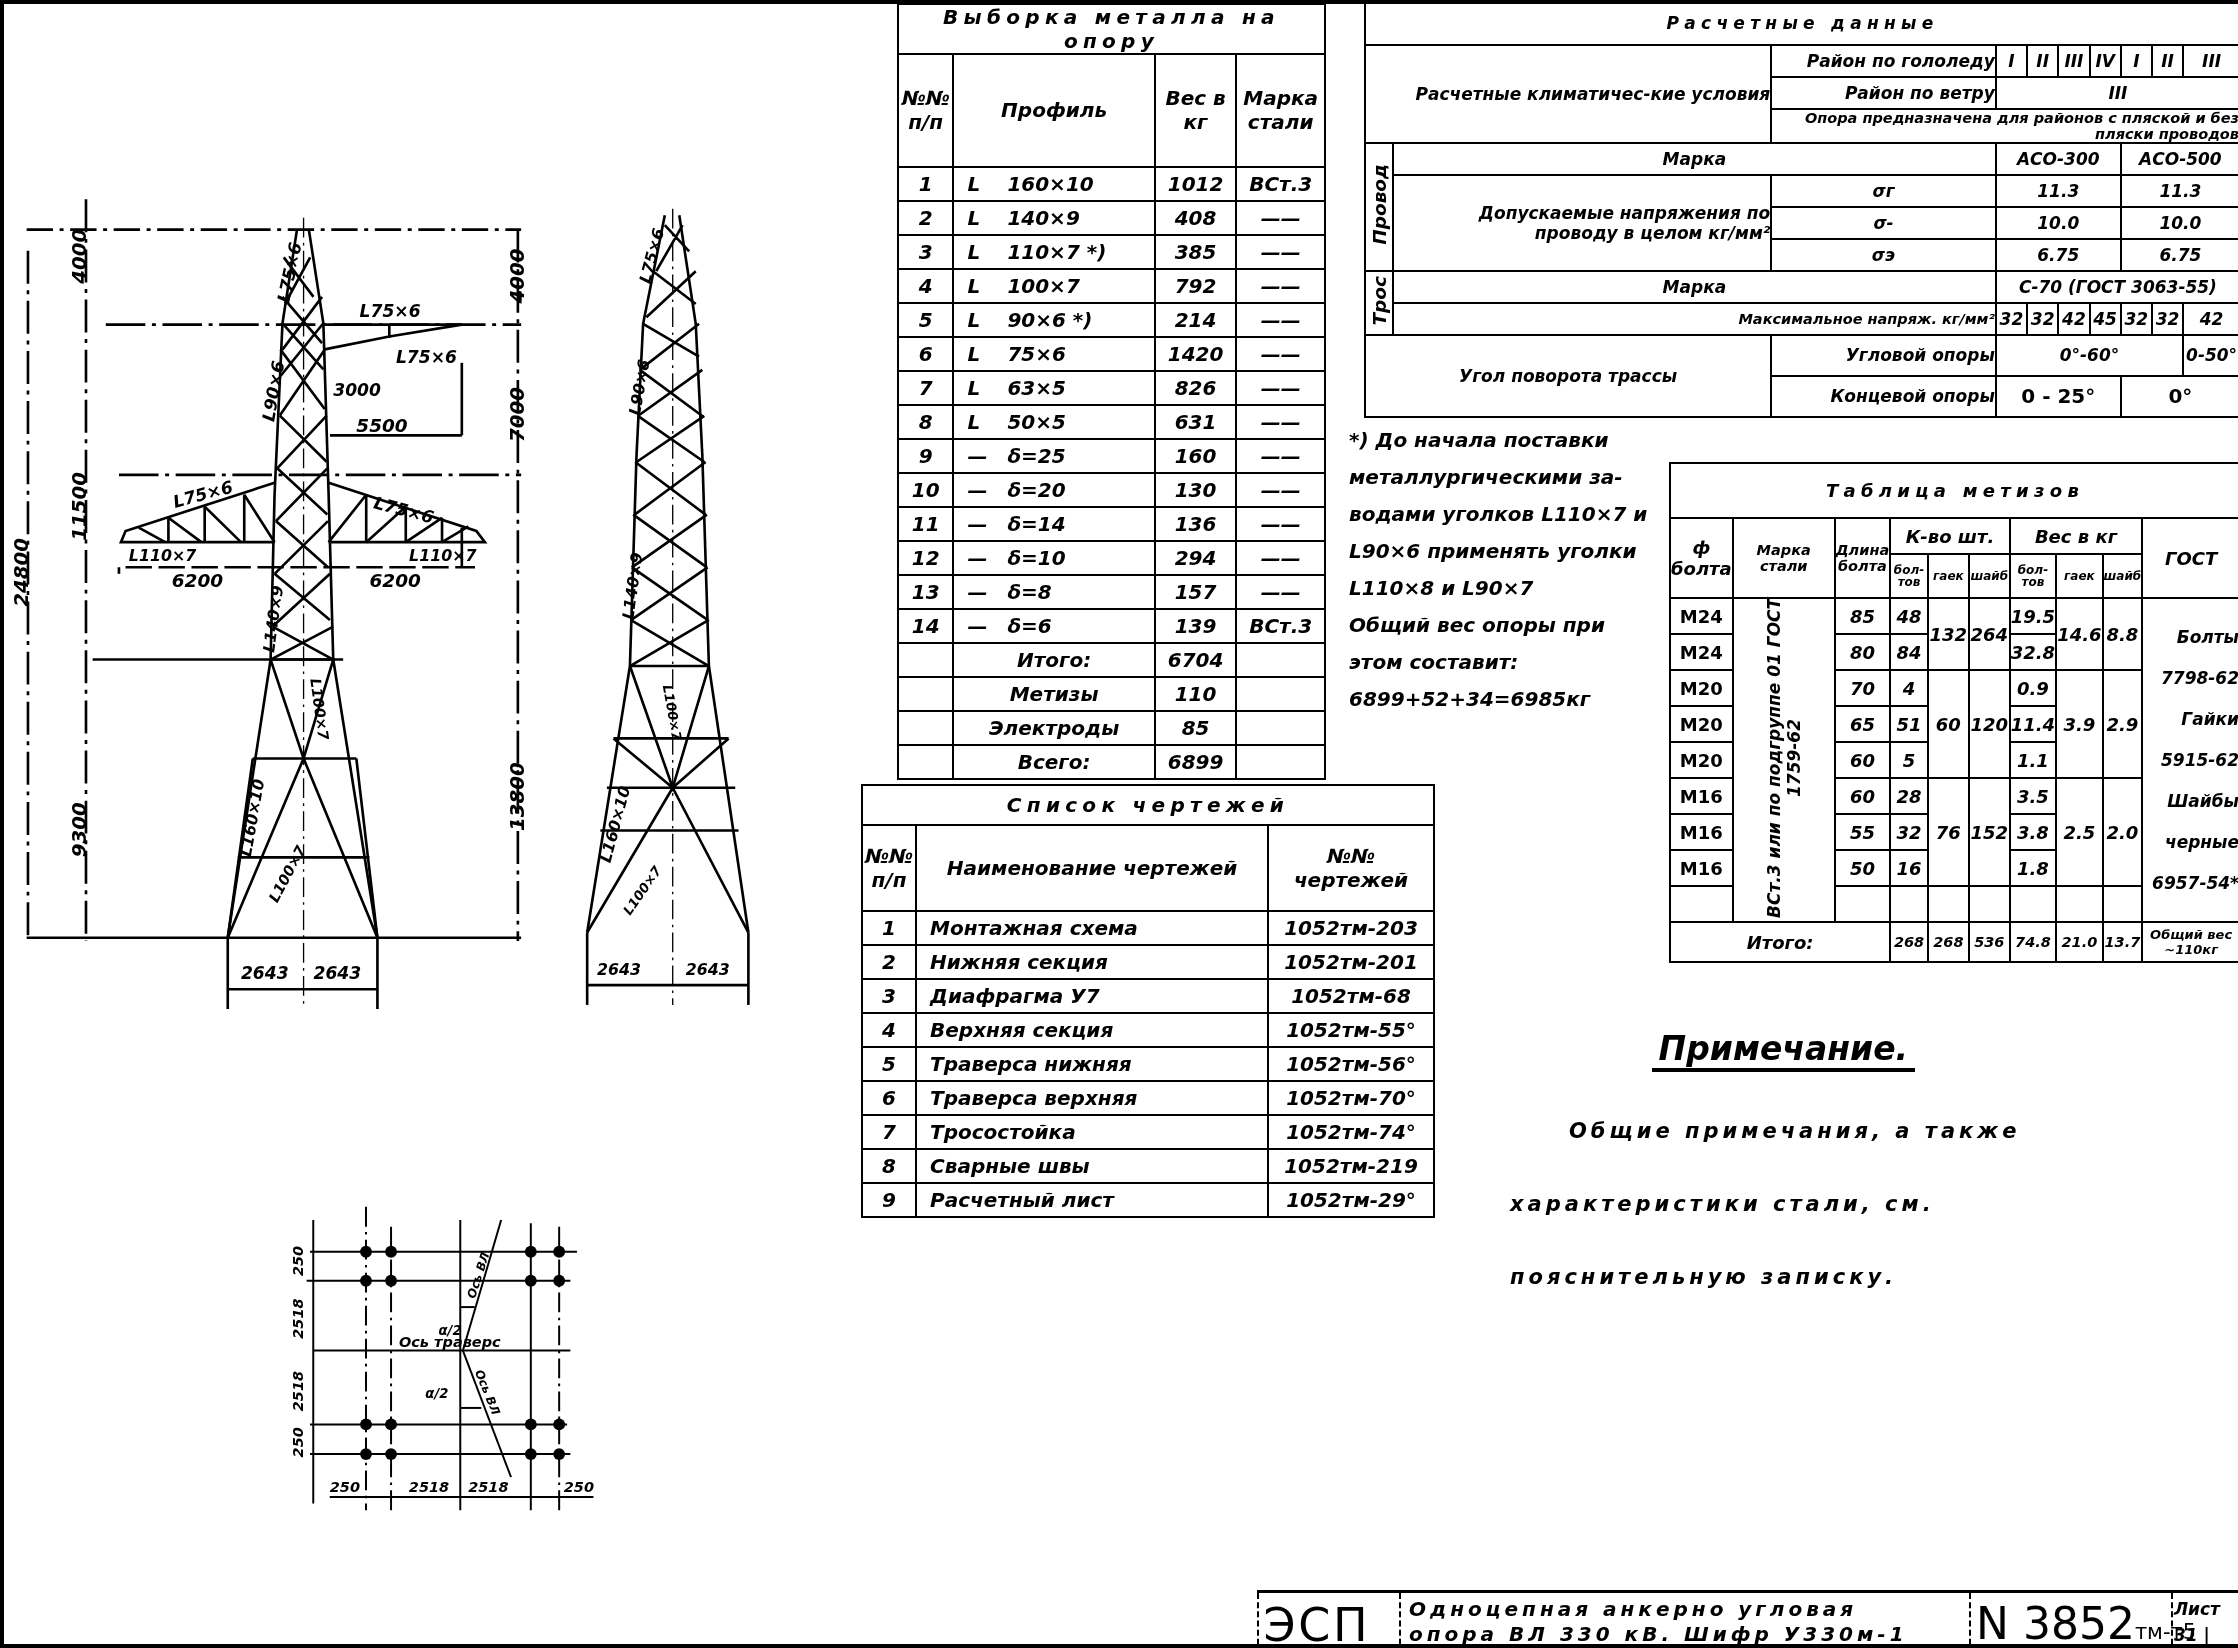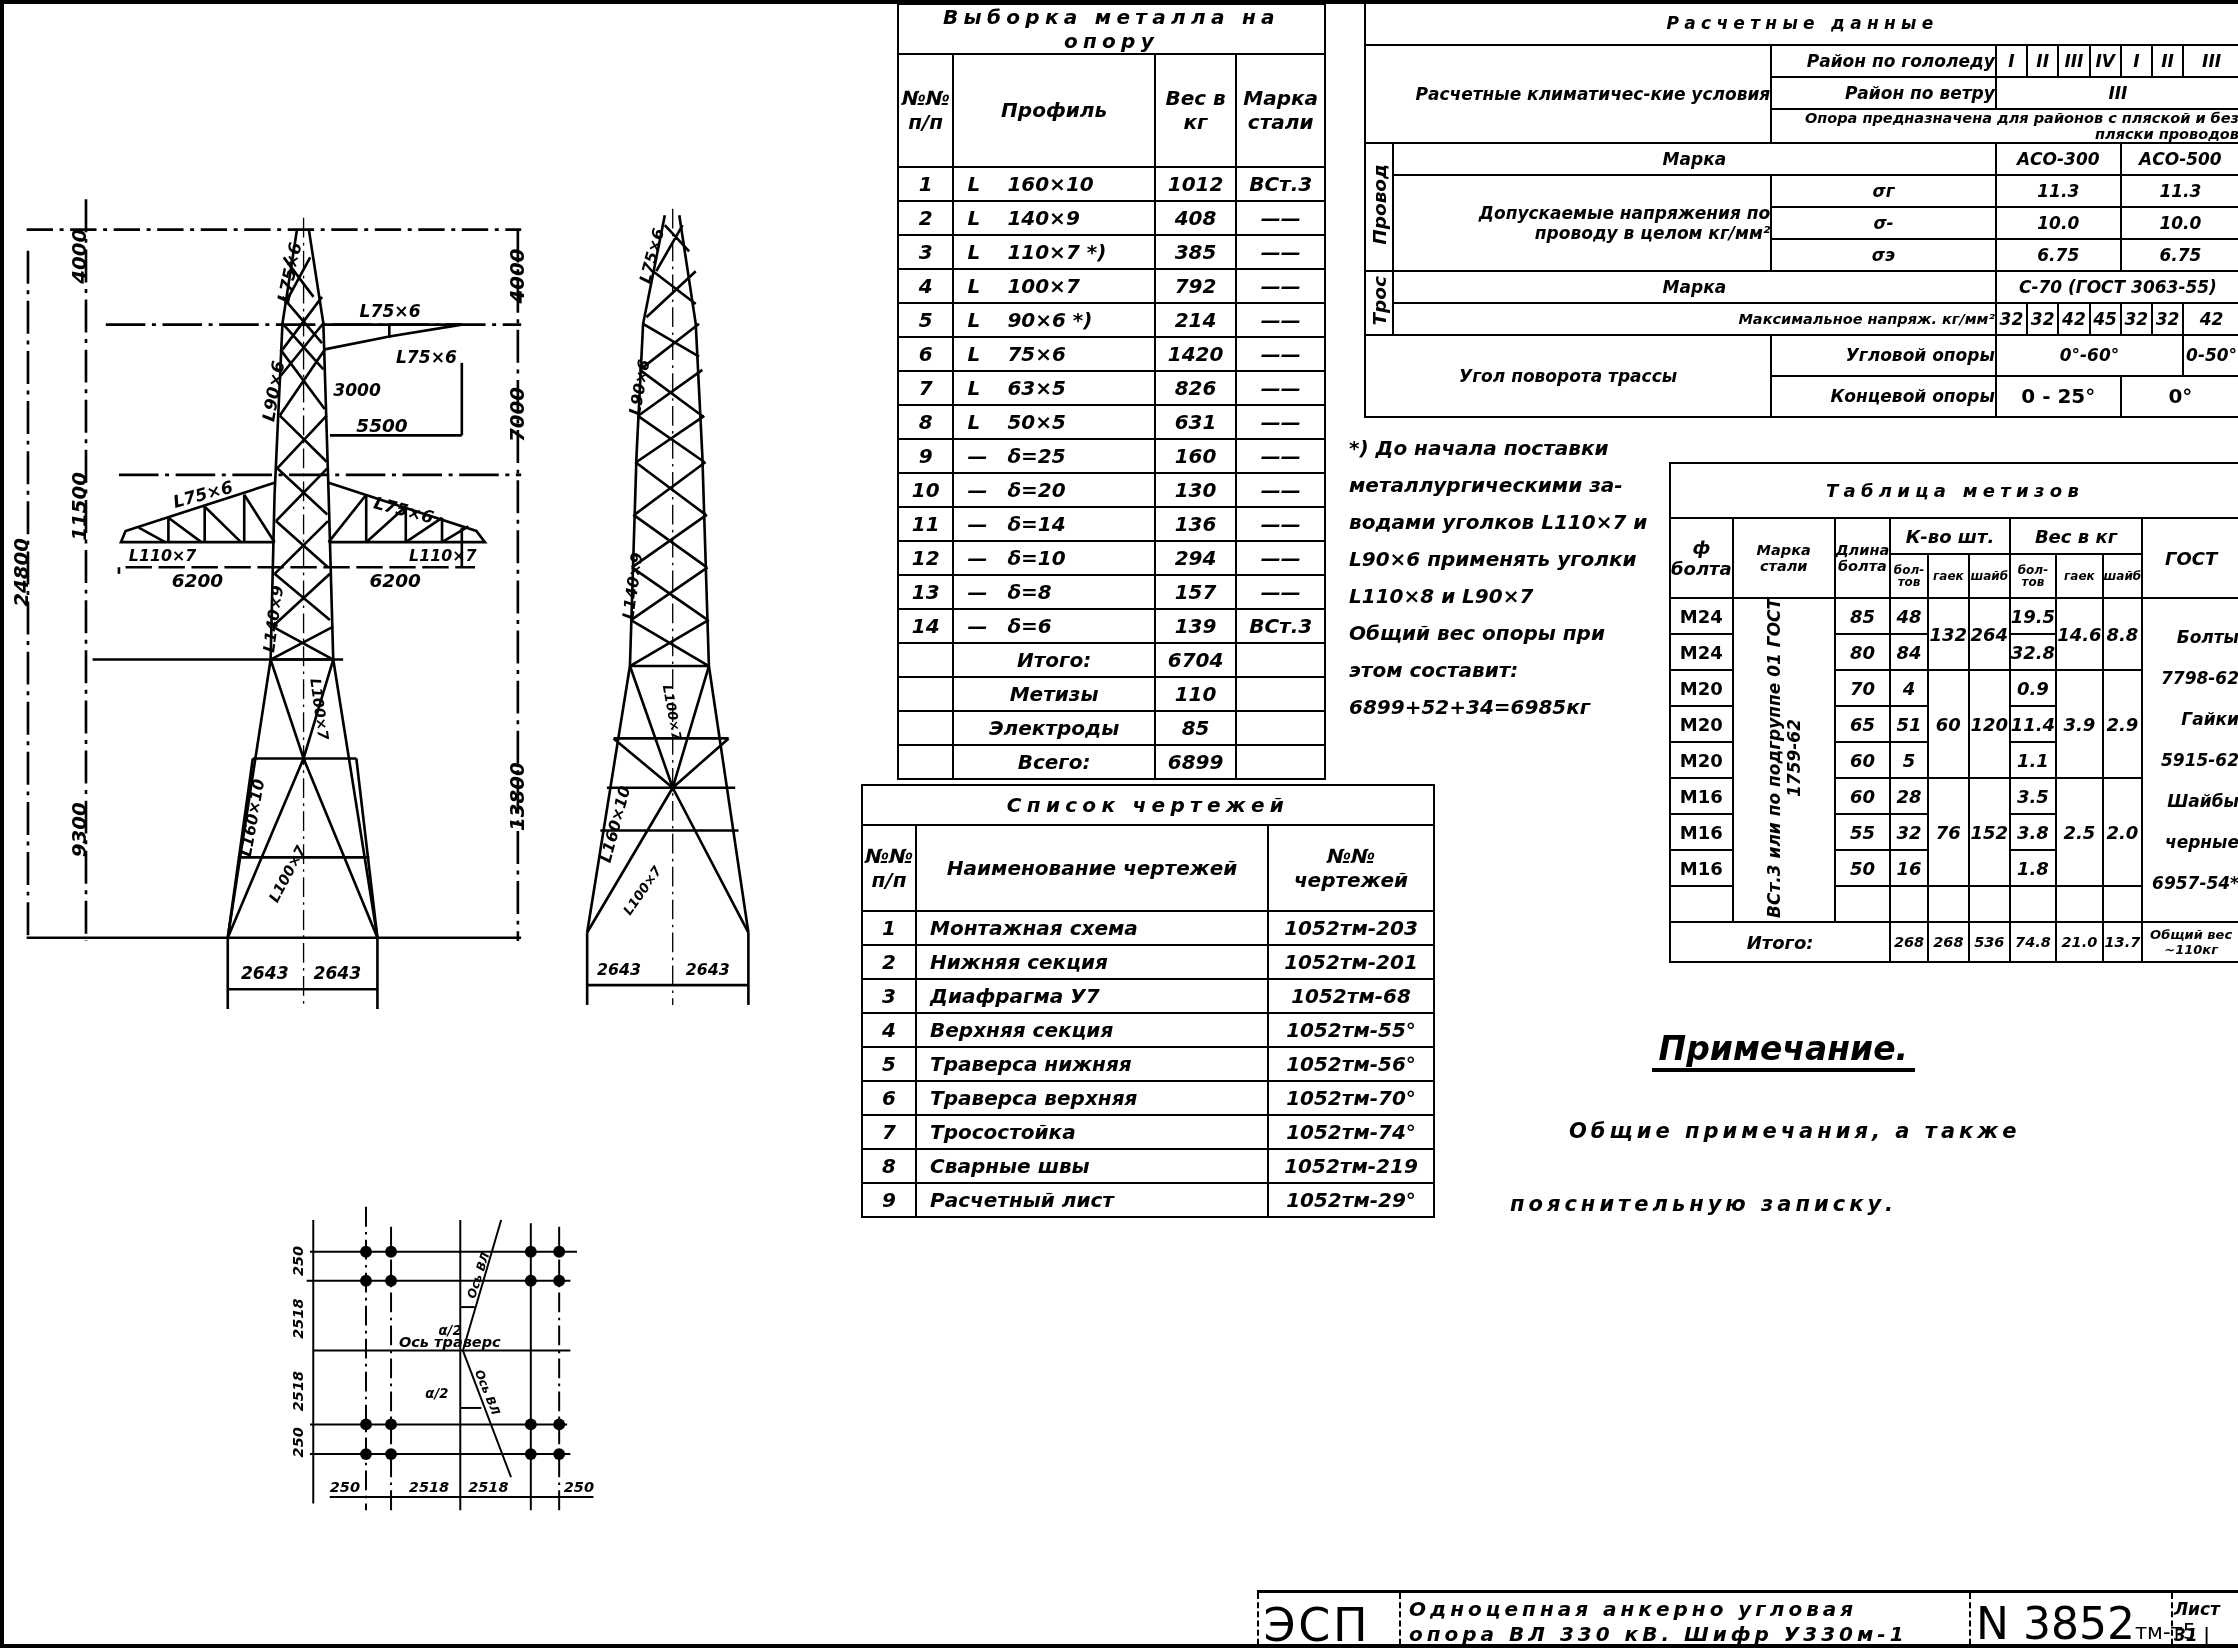--- a/index.html
+++ b/index.html
@@ -23,21 +23,21 @@
   #drawings .name{text-align:left;padding-left:13px;}
   
   #calc{left:1364px;top:2.6px;width:875px;}
   #calc td{font-size:17px;height:30px;}
   .vert{writing-mode:vertical-rl;transform:rotate(180deg);font-size:18.5px;}
   .l{text-align:right;padding-left:5.3px !important;}
   
   #hw{left:1669px;top:462px;width:570px;}
   #hw td{font-size:18px;height:34px;}
   #hw .small{font-size:12px;line-height:12px;margin-left:40px;}
-  .footnote{position:absolute;left:1349px;top:422px;width:330px;font-size:20px;font-weight:bold;line-height:37px;margin-top:8px;}
+  .footnote{position:absolute;left:1349px;top:422px;width:330px;font-size:20px;font-weight:bold;line-height:37px;}
   .note-title{position:absolute;left:1652px;top:1029px;font-size:33px;font-weight:bold;
               border-bottom:4px solid #000;padding:0 6.6px;}
   .note-body{position:absolute;left:1510px;top:1095px;width:594px;font-size:21px;font-weight:bold;line-height:73px;letter-spacing:4px;}
   .note-body .p1{padding-left:59px;}
   .plan-title{position:absolute;left:224px;top:1069px;width:488px;text-align:center;font-size:37px;font-weight:bold;line-height:55px;}
   .plan-title span{border-bottom:4px solid #000;display:inline-block;}
   svg{position:absolute;}
   .titleblock{position:absolute;left:1257px;top:1583px;width:982px;height:61px;border-top:3.3px solid #000;margin-top:7px;}
   .tb-logo{position:absolute;left:6.6px;top:5.3px;font-size:46px;font-style:normal;font-weight:normal;letter-spacing:2.6px;}
   .tb-desc{position:absolute;left:152px;top:4px;font-size:20px;font-weight:bold;line-height:25px;letter-spacing:4px;}
@@ -591,20 +591,21 @@
     <td style="font-size:14.5px">21.0</td>
     <td style="font-size:14.5px">13.7</td>
     <td style="font-size:13px;border-right:none">Общий вес ~110кг</td>
   </tr>
 </tbody>
   </table>
 
 <div class="note-title">Примечание.</div>
 <div class="note-body">
   <div class="p1">Общие примечания, а также</div>
+  <div>характеристики стали, см.</div>
   <div>пояснительную записку.</div>
 </div>
 
 <div class="titleblock">
   <div class="sep" style="left:0"></div>
   <div class="tb-logo">ЭСП</div>
   <div class="sep" style="left:142px"></div>
   <div class="tb-desc">
     <div>Одноцепная анкерно угловая</div>
     <div>опора ВЛ 330 кВ. Шифр У330м-1</div>

